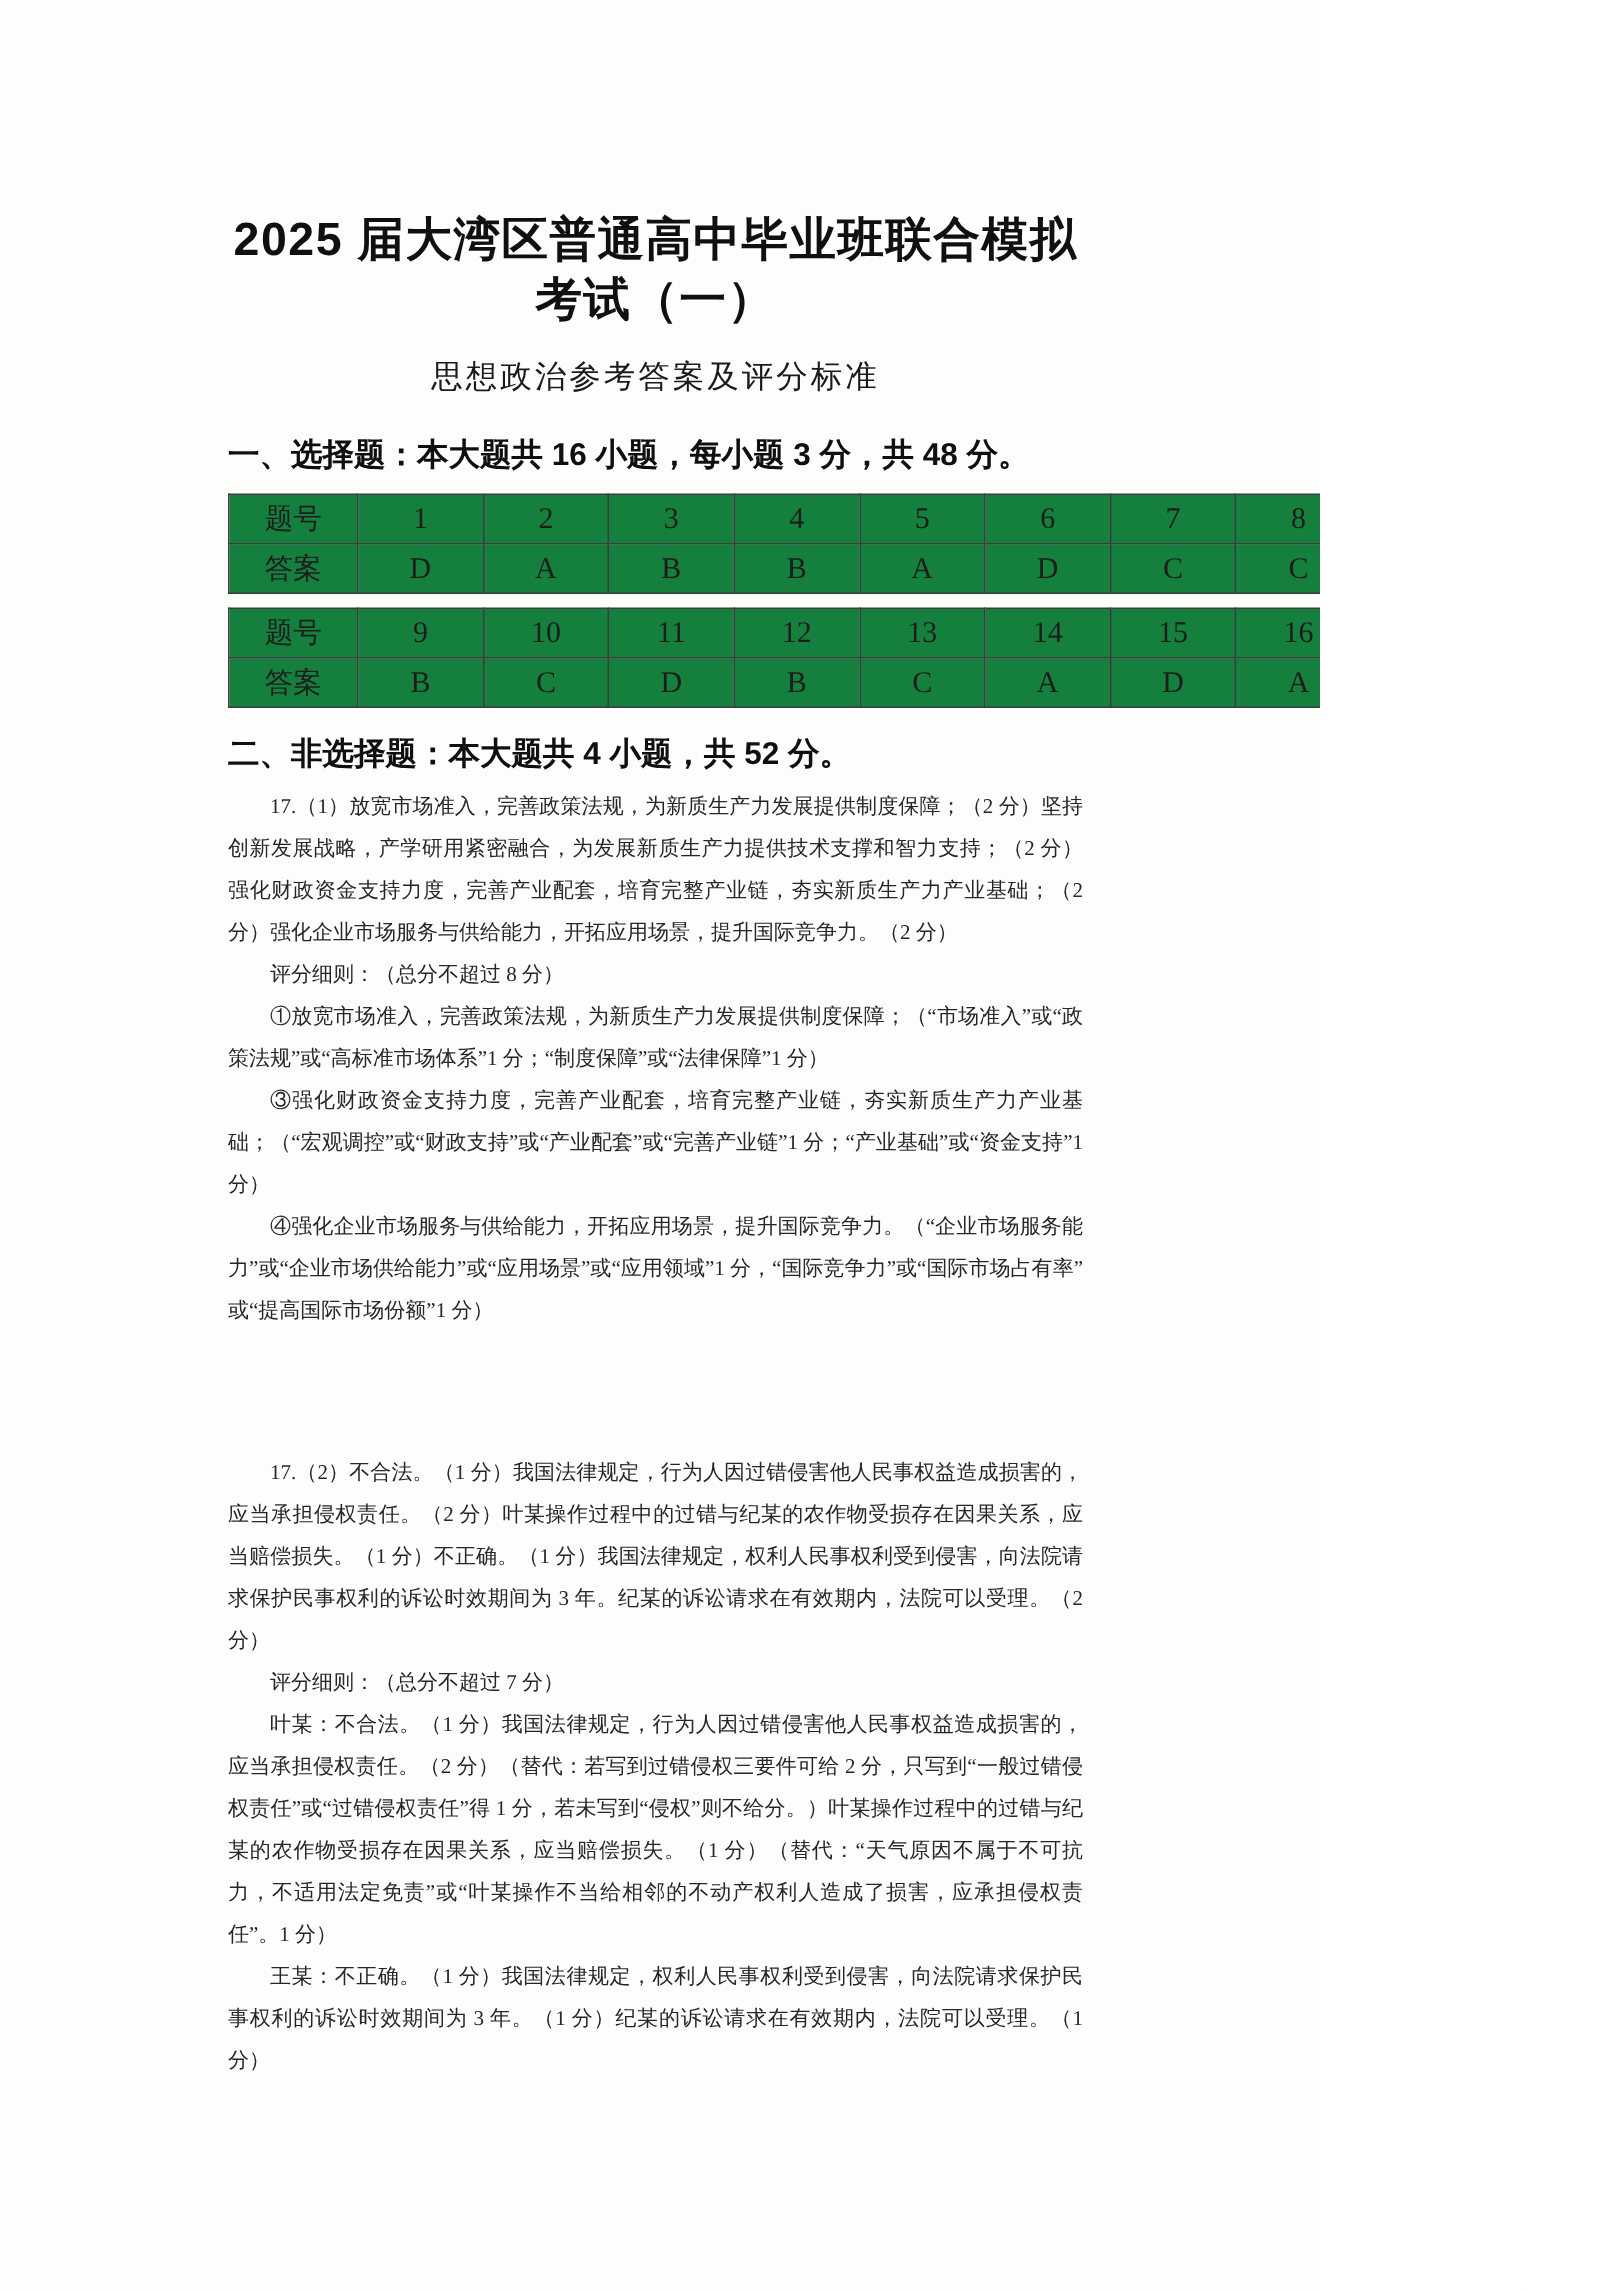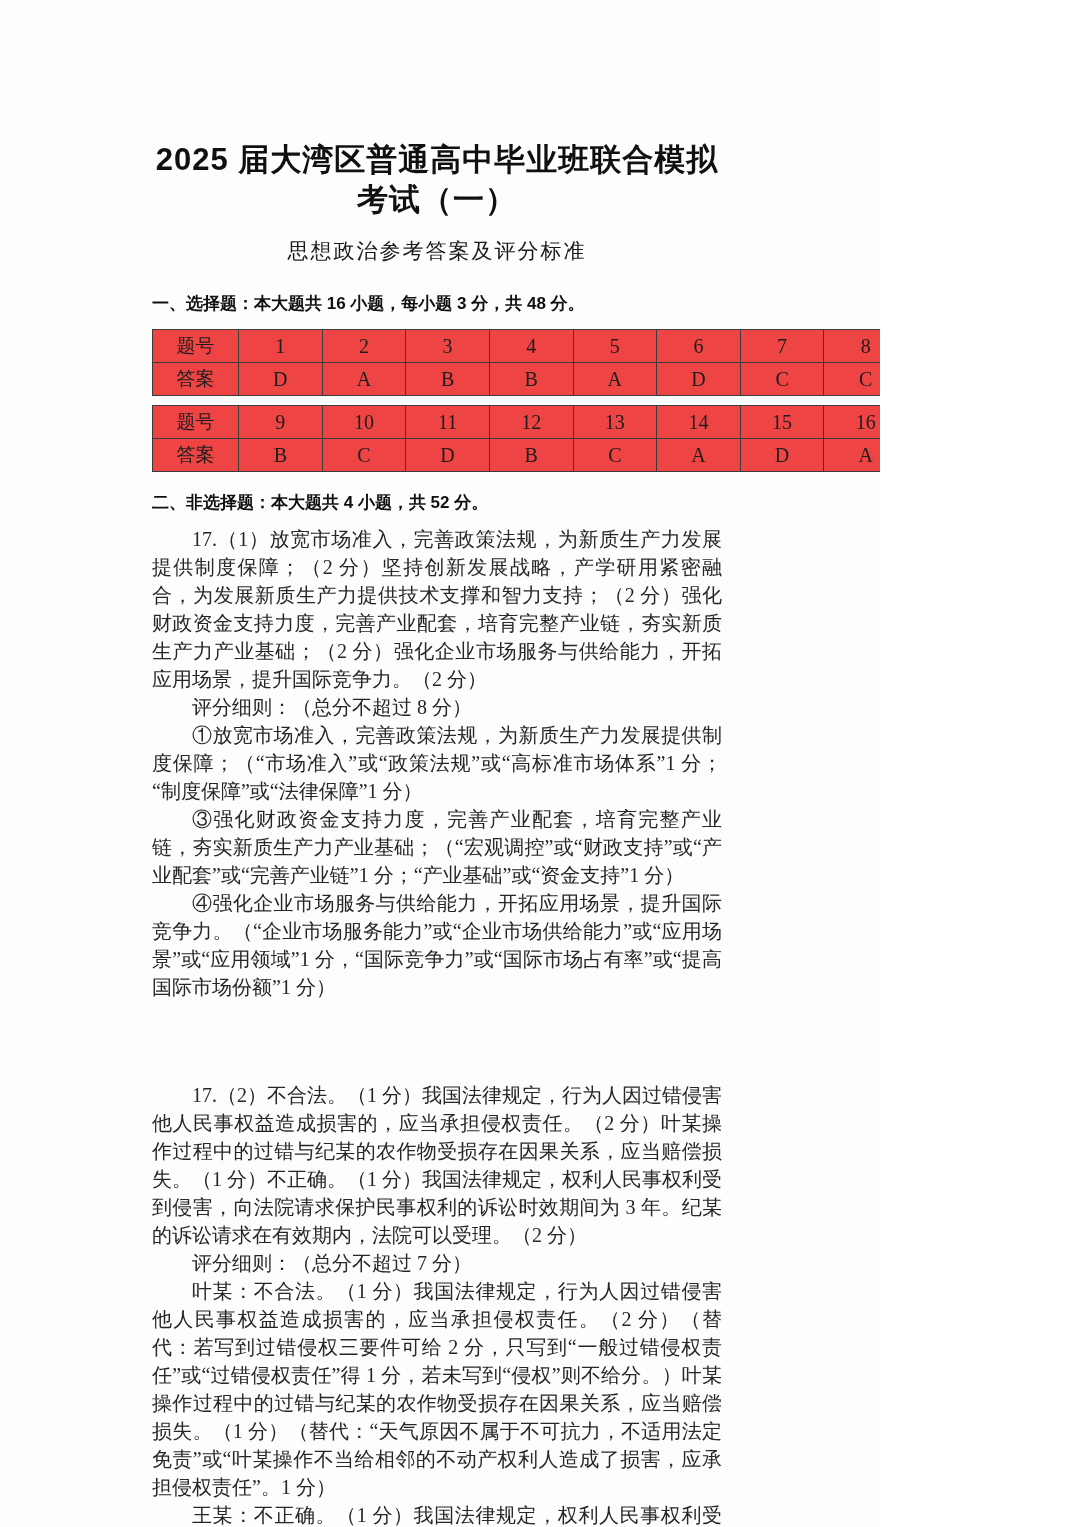--- a/index.html
+++ b/index.html
@@ -33,47 +33,47 @@
     font-size: 21px;
     line-height: 38px;
     text-align: center;
     color: #1a1a1a;
     letter-spacing: 2px;
   }
   .sec-heading {
     margin: 20px 0 0 0;
     font-family: "Liberation Sans", sans-serif;
     font-weight: 700;
-    font-size: 17px;
+    font-size: 21px;
     line-height: 28px;
     color: #0f0f0f;
   }
   table.answers {
     width: 756px;
     border-collapse: collapse;
     table-layout: fixed;
     margin-top: 11px;
     font-family: "Liberation Serif", serif;
     font-size: 20px;
     color: #1d1d1d;
   }
   table.answers.second { margin-top: 9px; }
   table.answers td {
     border: 1.5px solid #3c3c3c;
     height: 32px;
     text-align: center;
     vertical-align: middle;
     padding: 0;
-    background: #ef4444;
+    background: #15803d;
   }
   table.answers td.lab { width: 85px; font-size: 19px; }
   .body-text {
     margin: 0;
     font-family: "Liberation Serif", serif;
-    font-size: 20px;
+    font-size: 14px;
     line-height: 28px;
     text-align: justify;
     color: #262626;
   }
   .indent { text-indent: 2em; }
   .first-body { margin-top: 8px; }
   .big-gap { margin-top: 80px; }
   .sec2 { margin-top: 17px; }
 </style>
 </head>

